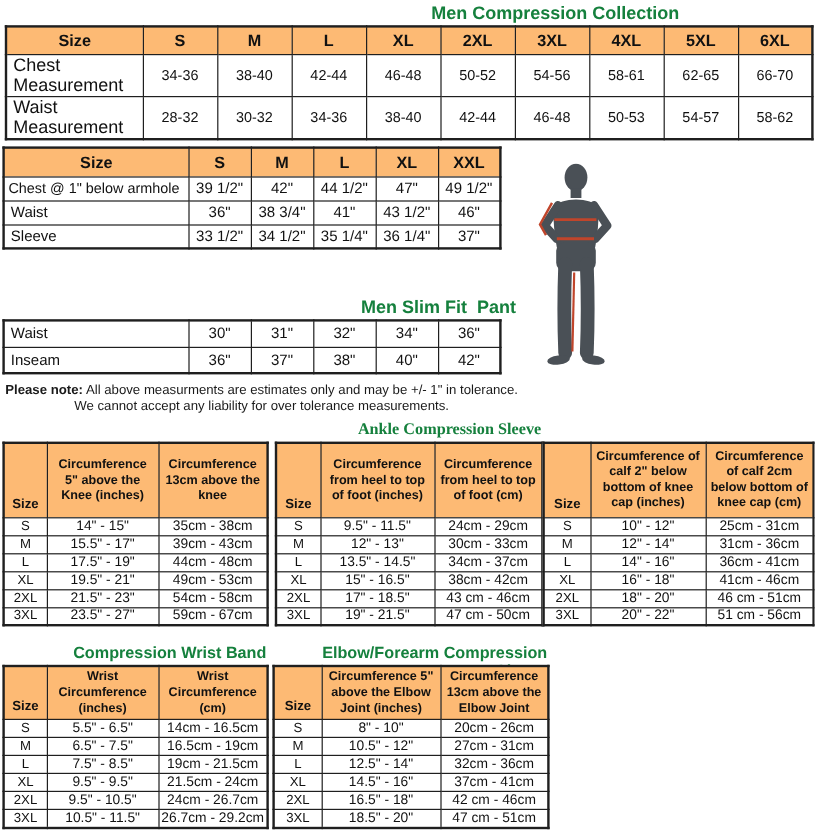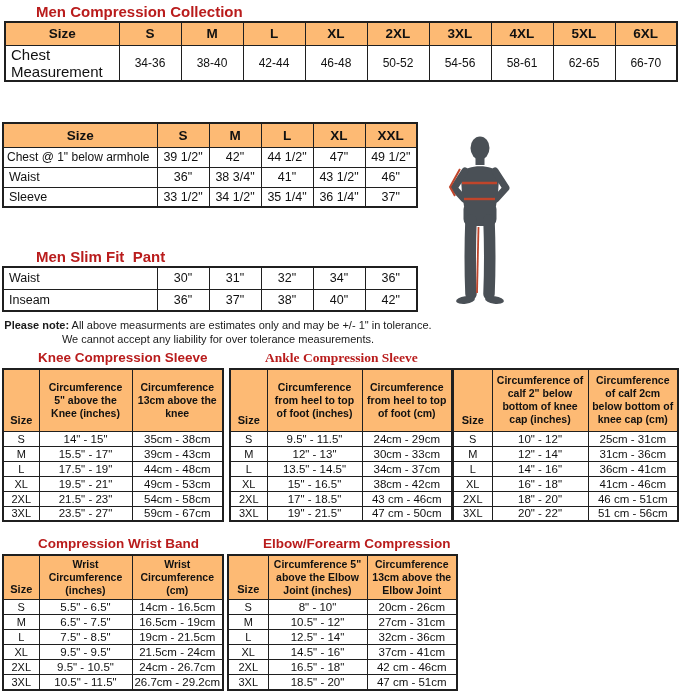--- a/index.html
+++ b/index.html
@@ -1,20 +1,20 @@
 <!DOCTYPE html>
 <html><head>
 <meta charset="utf-8">
 <style>
   * { margin:0; padding:0; box-sizing:border-box; }
   html,body { background:#ffffff; }
   body { font-family:"Liberation Sans", sans-serif; color:#111; }
   .canvas { position:relative; width:679px; height:698px; background:#fff; overflow:hidden; }
   .abs { position:absolute; }
-  .title { font-weight:bold; text-align:left; white-space:pre-wrap; color:#b91c1c;margin-left:36px; }
+  .title { font-weight:bold; text-align:right; white-space:pre-wrap; color:#15803d; }
   .title.big { font-size:15px; }
   .title.small { font-size:13.5px; }
 
   table { border-collapse:collapse; table-layout:fixed; width:100%; background:#fff; }
   table.tbl { border:2px solid #1f1f1f; }
   .tbl th, .tbl td { border:1px solid #1f1f1f; }
   .tbl th { background:#fdba74; font-weight:bold; text-align:center; }
 
   
   .big-tbl thead th { font-size:13.5px; height:23px; }
@@ -67,20 +67,32 @@
             <td>34-36</td>
             <td>38-40</td>
             <td>42-44</td>
             <td>46-48</td>
             <td>50-52</td>
             <td>54-56</td>
             <td>58-61</td>
             <td>62-65</td>
             <td>66-70</td>
           </tr>
+          <tr>
+            <td>Waist Measurement</td>
+            <td>28-32</td>
+            <td>30-32</td>
+            <td>34-36</td>
+            <td>38-40</td>
+            <td>42-44</td>
+            <td>46-48</td>
+            <td>50-53</td>
+            <td>54-57</td>
+            <td>58-62</td>
+          </tr>
         </tbody>
     </table>
   </div>
 
   <div class="abs" style="top:122px;left:2px;width:416px;">
     <table class="tbl big-tbl" id="tbl-slimfit">
       <colgroup>
           <col style="width:154px">
           <col span="5" style="width:52px">
         </colgroup>
@@ -175,21 +187,20 @@
       <ellipse cx="18.5" cy="164" rx="9.5" ry="3.8" fill="#4A5056" transform="rotate(-7 18.5 164)"></ellipse>
       <ellipse cx="47.5" cy="164" rx="9.5" ry="3.8" fill="#4A5056" transform="rotate(7 47.5 164)"></ellipse>
 
       <path d="M13,33 L3,51 L8,60" fill="none" stroke="#C0452B" stroke-width="2"></path>
       <line x1="15" y1="47" x2="50" y2="47" stroke="#C0452B" stroke-width="2.4"></line>
       <line x1="17" y1="63" x2="48" y2="63" stroke="#C0452B" stroke-width="2.4"></line>
       <line x1="31.5" y1="91" x2="30" y2="157" stroke="#C0452B" stroke-width="1.8"></line>
     </svg>
   </div>
 
-  <div class="abs title small" style="top:350px;left:2px;width:220px;">Knee Compression Sleeve</div>
   <div class="abs" style="top:368px;left:2px;width:220px;">
     <table class="tbl sm-tbl hdr-tall">
       <colgroup>
           <col style="width:36px">
           <col style="width:93px">
           <col style="width:91px">
         </colgroup>
       <thead>
         <tr>
           <th class="size-h">Size</th>

